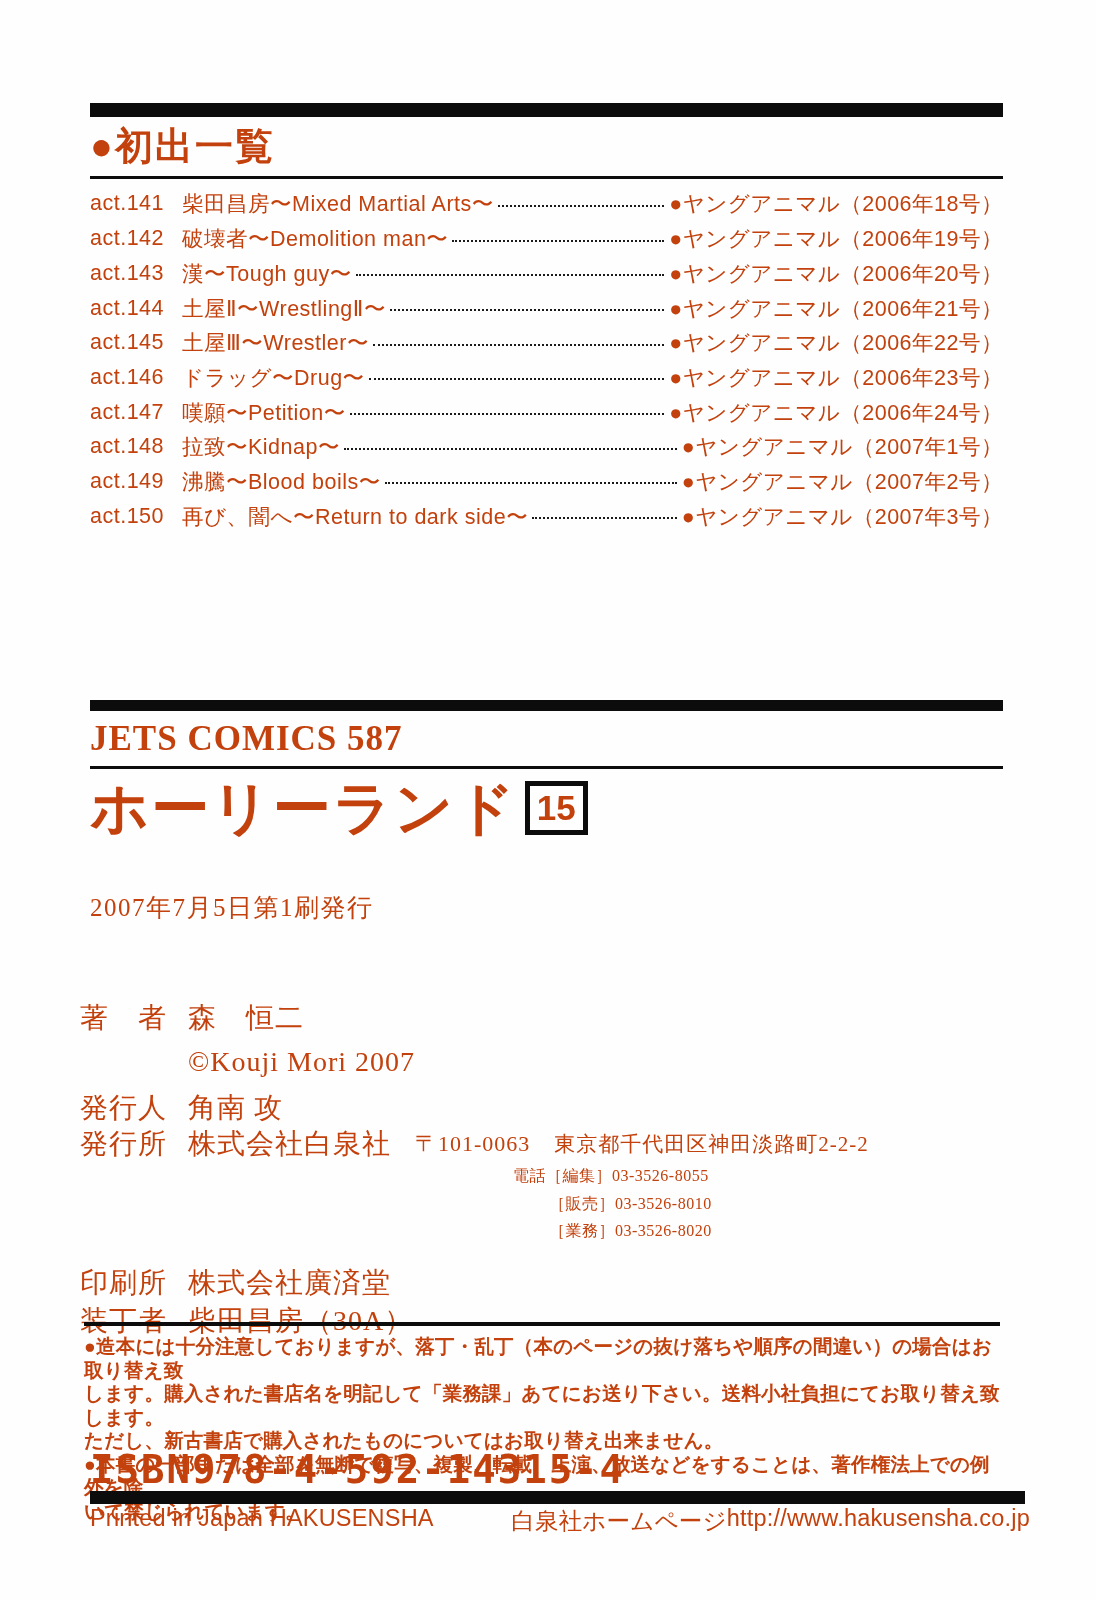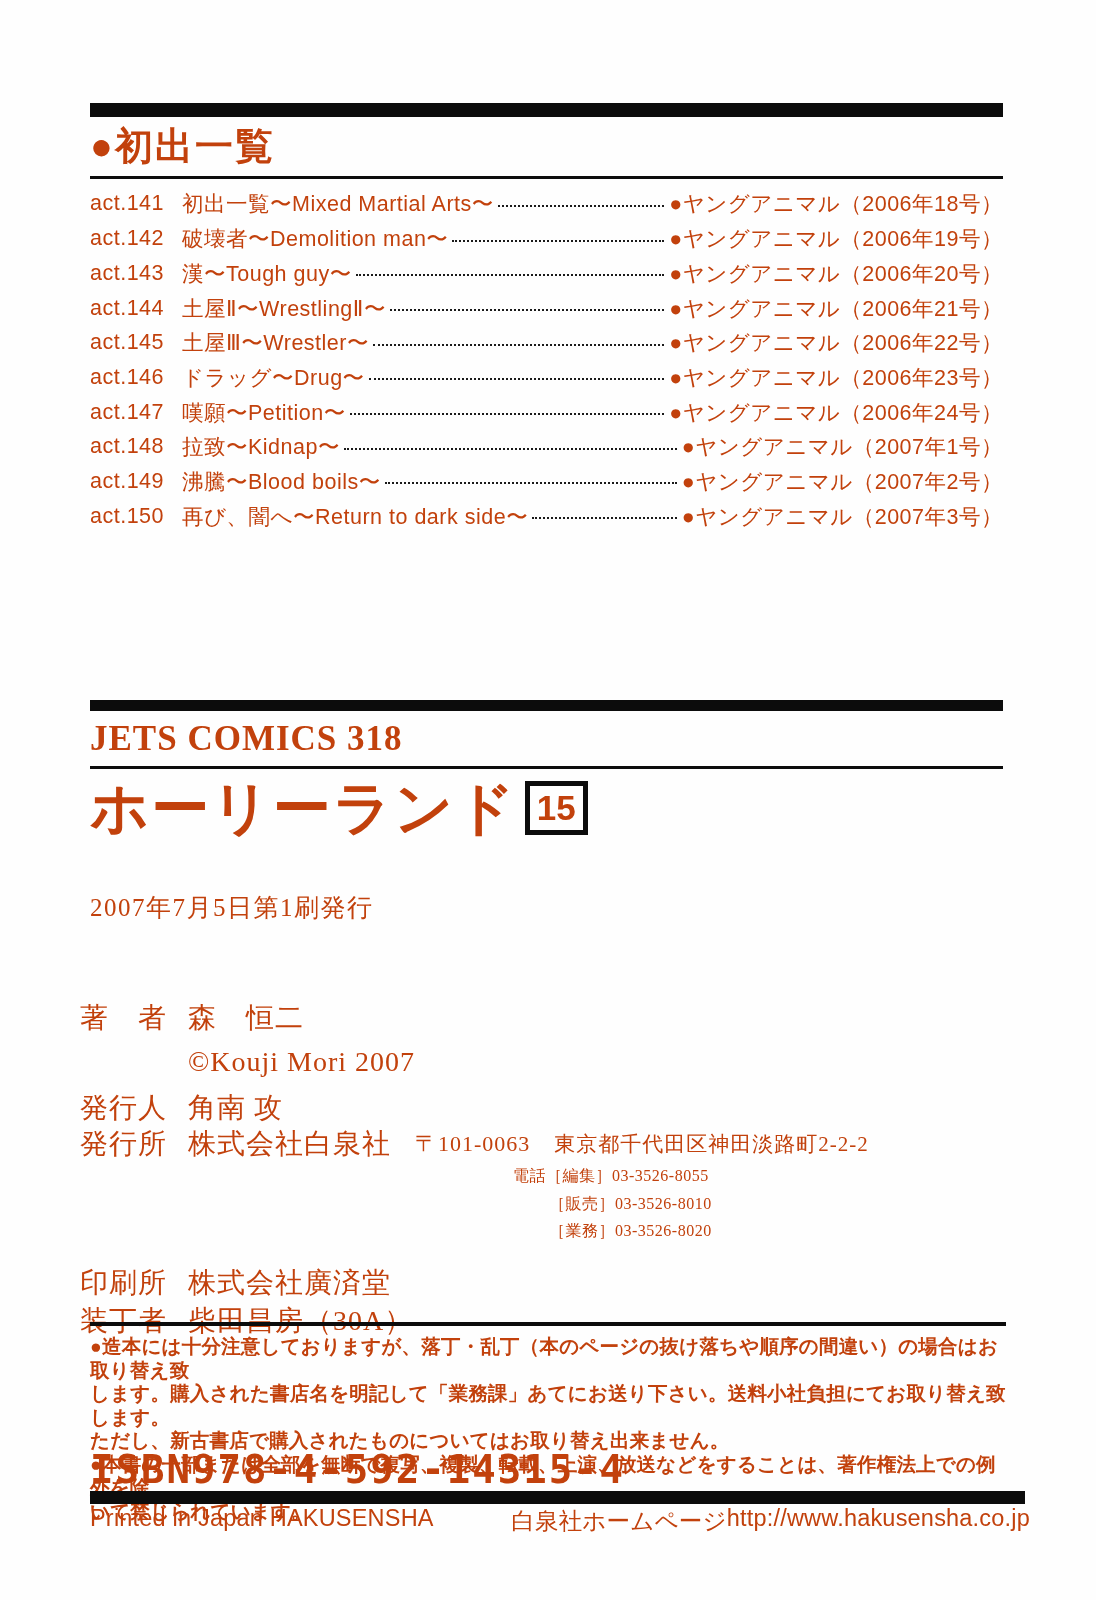--- a/index.html
+++ b/index.html
@@ -74,21 +74,21 @@
   .house-postal { font-size:22px; margin-left:24px; letter-spacing:0; }
   .house-address { font-size:21px; margin-left:24px; letter-spacing:0;font-family:Liberation Serif, serif; }
   .phones { margin-left:433px; font-size:16px; line-height:27.5px; letter-spacing:0.5px; }
   .phone-line { white-space:nowrap; }
   .phone-line + .phone-line { margin-left:36px; }
   .row-printer { margin-top:20px; }
   .row-designer { margin-top:2px; }
 
   
   .notice {
-    position:absolute; left:90px; top:1322px; width:916px;
+    position:absolute; left:84px; top:1322px; width:916px;
     border-top:4px solid #0c0c0c;
     padding-top:9px;
     font-family:"Liberation Serif","DejaVu Serif",serif;
     font-size:19.5px; line-height:23.5px; font-weight:600;
     letter-spacing:0.2px;
   }
 
   
   .isbn {
     position:absolute; left:90px; top:1447px;
@@ -108,21 +108,21 @@
 
 <div class="page">
 
   <section class="pub-section">
     <div class="bar-thick"></div>
     <h1 class="pub-heading gothic">●初出一覧</h1>
     <div class="pub-rule"></div>
     <div class="pub-list">
       <div class="pub-row">
         <span class="act">act.141</span>
-        <span class="title">初出一覧〜Mixed Martial Arts〜</span>
+        <span class="title">柴田昌房〜Mixed Martial Arts〜</span>
         <span class="leader"></span>
         <span class="source">●ヤングアニマル（2006年18号）</span>
       </div>
       <div class="pub-row">
         <span class="act">act.142</span>
         <span class="title">破壊者〜Demolition man〜</span>
         <span class="leader"></span>
         <span class="source">●ヤングアニマル（2006年19号）</span>
       </div>
       <div class="pub-row">
@@ -171,21 +171,21 @@
         <span class="act">act.150</span>
         <span class="title">再び、闇へ〜Return to dark side〜</span>
         <span class="leader"></span>
         <span class="source">●ヤングアニマル（2007年3号）</span>
       </div>
     </div>
   </section>
 
   <section class="colophon-head">
     <div class="bar-thick2"></div>
-    <div class="jets">JETS COMICS 318</div>
+    <div class="jets">JETS COMICS 587</div>
     <div class="jets-rule"></div>
     <div class="book-title-row">
       <span class="book-title gothic">ホーリーランド</span>
       <span class="volume-badge gothic">15</span>
     </div>
     <div class="print-date">2007年7月5日第1刷発行</div>
   </section>
 
   <section class="credits">
     <div class="credit-row">

